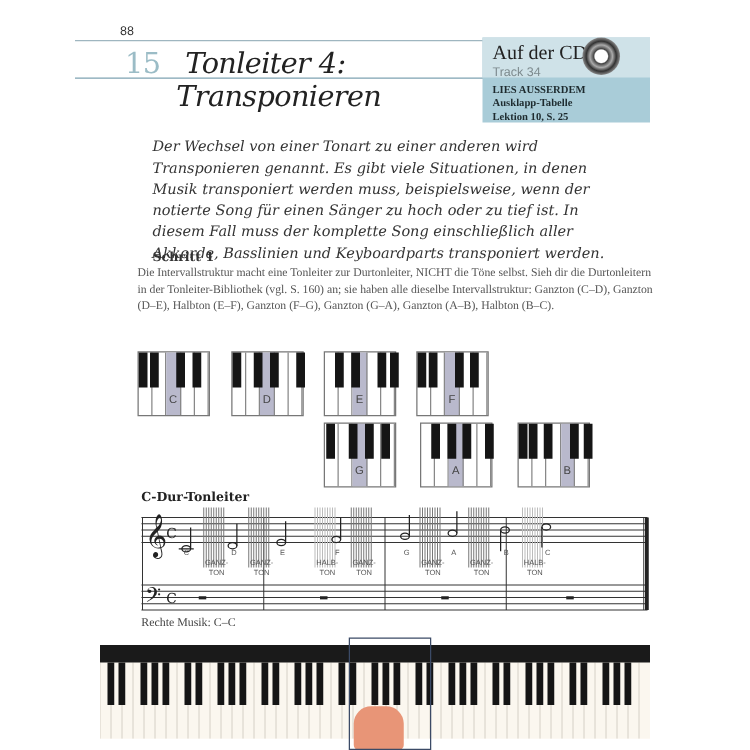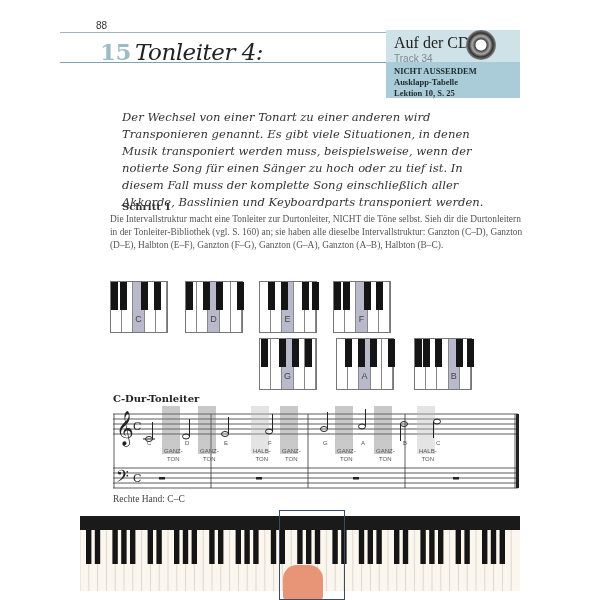--- a/index.html
+++ b/index.html
@@ -3,21 +3,21 @@
 <meta charset="utf-8">
 <style>
   *{box-sizing:border-box;margin:0;padding:0}
   html,body{width:600px;height:600px;background:#fff;overflow:hidden}
   body{position:relative;font-family:"DejaVu Serif",serif;color:#2a2a2a}
   .abs{position:absolute}
   .page-num{left:96px;top:20px;font-size:10px;font-family:"Liberation Sans",sans-serif;color:#333}
   .rule-top{left:60px;top:32px;width:460px;height:1px;background:#9fb6c0}
   .rule-mid{left:60px;top:62px;width:460px;height:1px;background:#7fa3b2}
   .title{left:100px;top:38px;font-family:"DejaVu Serif",serif;font-style:italic;font-size:23px;line-height:27px;color:#222;letter-spacing:-0.5px}
-  .title .num{color:#9bbcc6;font-style:normal;font-weight:bold;margin-right:4px}
+  .title .num{color:#9bbcc6;font-style:normal;font-weight:normal;margin-right:20px}
   .title .l2{display:block;padding-left:41px}
   .cd-box{left:386px;top:30px;width:134px;height:68px;background:#a9ccd8}
   .cd-top{left:386px;top:30px;width:134px;height:32px;background:#cfe2e8}
   .cd-title{left:394px;top:34px;font-family:"Liberation Serif",serif;font-size:16px;color:#222}
   .cd-track{left:394px;top:53px;font-family:"Liberation Sans",sans-serif;font-size:10px;color:#7d8a8e}
   .cd-disc{left:466px;top:30px;width:30px;height:30px;border-radius:50%;background:radial-gradient(circle,#fff 0 5px,#444 6px,#aaa 9px,#333 12px,#888 15px)}
   .cd-see{left:394px;top:66px;font-family:"Liberation Serif",serif;font-size:8.5px;line-height:11px;color:#1d2a2e;font-weight:bold}
   .intro{left:110px;top:97px;width:410px;font-family:"DejaVu Serif",serif;font-style:italic;font-size:11.6px;line-height:17px;color:#333}
   .intro p{margin:12px}
   .step-h{left:122px;top:201px;font-family:"DejaVu Serif",serif;font-weight:bold;font-size:10px;color:#333}
@@ -36,29 +36,30 @@
 </style>
 </head>
 <body>
 
 <div class="abs page-num">88</div>
 <div class="abs rule-top"></div>
 <div class="abs rule-mid"></div>
 
 <div class="abs title">
   <span class="num">15</span><span>Tonleiter 4:</span>
+  <span class="l2">Transponieren</span>
 </div>
 
 <div class="abs cd-box"></div>
 <div class="abs cd-top"></div>
 <div class="abs cd-title">Auf der CD</div>
 <div class="abs cd-disc"></div>
 <div class="abs cd-track">Track 34</div>
 <div class="abs cd-see">
-  <div>NICHT AUSSERDEM</div>
+  <div>LIES AUSSERDEM</div>
   <div>Ausklapp-Tabelle</div>
   <div>Lektion 10, S. 25</div>
 </div>
 
 <div class="abs intro">
   <p style="text-indent:0;padding-right:0">Der Wechsel von einer Tonart zu einer anderen wird Transponieren genannt. Es gibt viele Situationen, in denen Musik transponiert werden muss, beispielsweise, wenn der notierte Song für einen Sänger zu hoch oder zu tief ist. In diesem Fall muss der komplette Song einschließlich aller Akkorde, Basslinien und Keyboardparts transponiert werden.</p>
 </div>
 
 <div class="abs step-h">Schritt 1</div>
 <div class="abs step-t">Die Intervallstruktur macht eine Tonleiter zur Durtonleiter, NICHT die Töne selbst. Sieh dir die Durtonleitern in der Tonleiter-Bibliothek (vgl. S. 160) an; sie haben alle dieselbe Intervallstruktur: Ganzton (C–D), Ganzton (D–E), Halbton (E–F), Ganzton (F–G), Ganzton (G–A), Ganzton (A–B), Halbton (B–C).</div>
@@ -312,21 +313,21 @@
         <div>GANZ-</div>
         <div>TON</div>
       </div>
     <div style="position:absolute;left:306px;top:7px;text-align:center;line-height:8px">
         <div>HALB-</div>
         <div>TON</div>
       </div>
   </div>
 </div>
 
-<div class="abs rh">Rechte Hand: C–C</div>
+<div class="abs rh">Rechte Musik: C–C</div>
 
 <div class="abs piano">
   <svg width="440" height="75">
     <rect x="0" y="0" width="440" height="75" fill="#fbf7ef"></rect>
     <g id="wk" stroke="#c9c3b8" stroke-width="0.6">
         <line x1="0" x2="0" y1="14" y2="75"></line>
         <line x1="8.8" x2="8.8" y1="14" y2="75"></line>
         <line x1="17.6" x2="17.6" y1="14" y2="75"></line>
         <line x1="26.400000000000002" x2="26.400000000000002" y1="14" y2="75"></line>
         <line x1="35.2" x2="35.2" y1="14" y2="75"></line>

